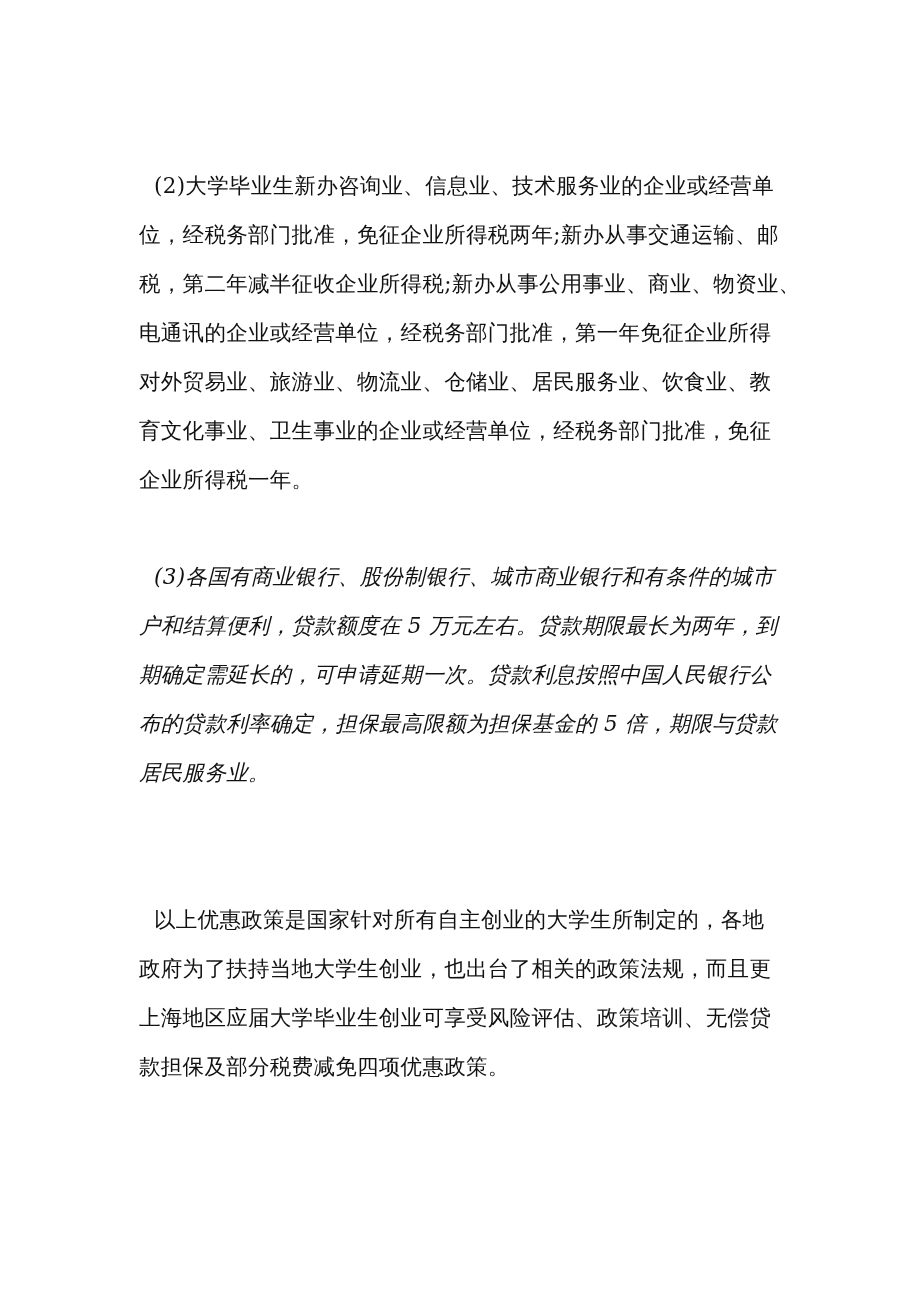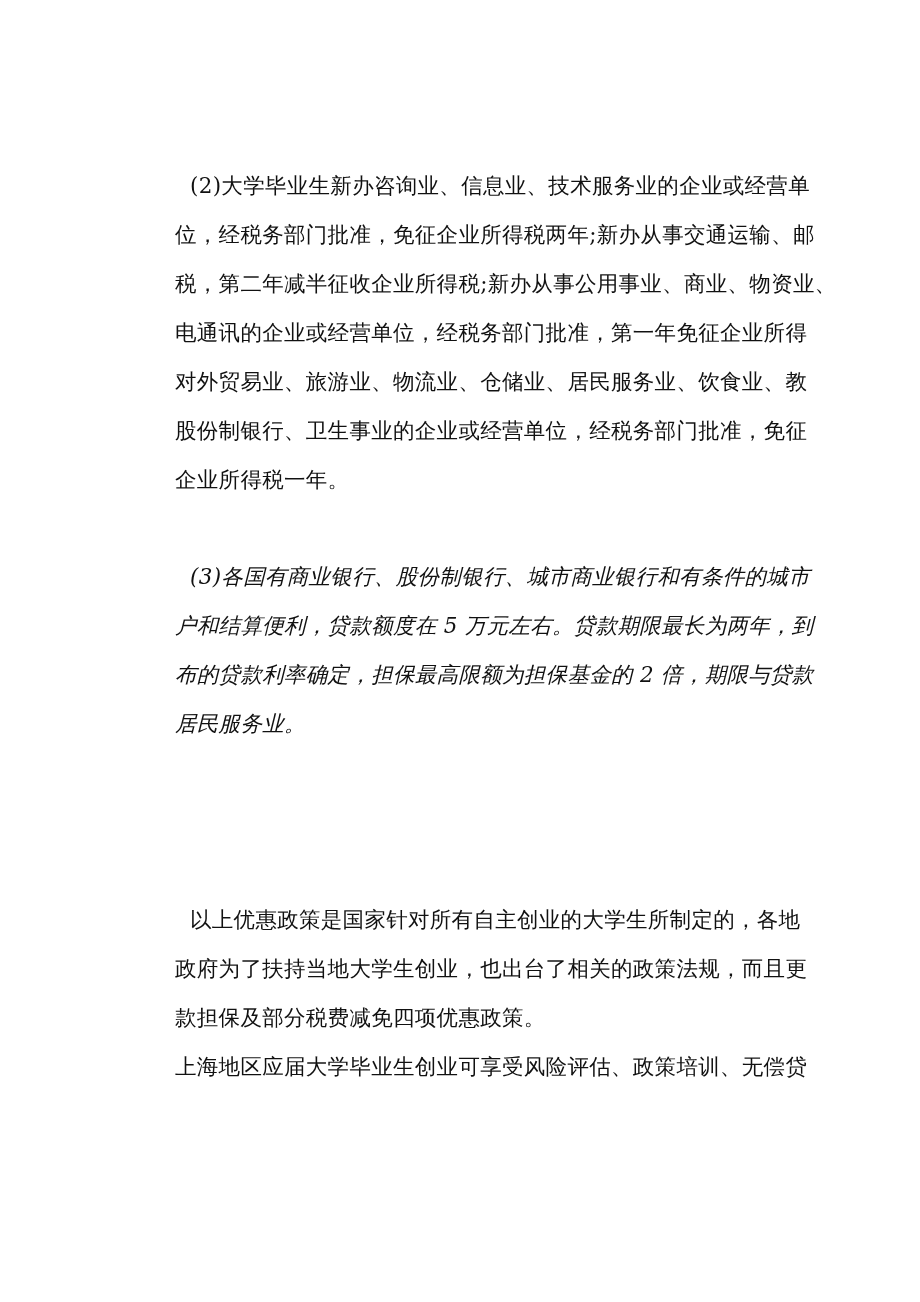--- a/index.html
+++ b/index.html
@@ -18,21 +18,20 @@
     .page {
       position: absolute;
       left: 0; top: 0;
       width: 920px;
       height: 1302px;
     }
     .para {
       position: absolute;
       left: 139px;
       width: 680px;
-      margin-left: 36px;
     }
     .line {
       height: 49px;
       line-height: 49px;
       font-size: 21.5px;
       white-space: nowrap;
       letter-spacing: 0.3px;
     }
     .line.indent {
       padding-left: 15px;
@@ -45,31 +44,32 @@
 <body>
 
 <div class="page">
 
   <div class="para" id="p1">
     <div class="line indent">(2)大学毕业生新办咨询业、信息业、技术服务业的企业或经营单</div>
     <div class="line">位，经税务部门批准，免征企业所得税两年;新办从事交通运输、邮</div>
     <div class="line">税，第二年减半征收企业所得税;新办从事公用事业、商业、物资业、</div>
     <div class="line">电通讯的企业或经营单位，经税务部门批准，第一年免征企业所得</div>
     <div class="line">对外贸易业、旅游业、物流业、仓储业、居民服务业、饮食业、教</div>
-    <div class="line">股份制银行、卫生事业的企业或经营单位，经税务部门批准，免征</div>
+    <div class="line">育文化事业、卫生事业的企业或经营单位，经税务部门批准，免征</div>
     <div class="line">企业所得税一年。</div>
   </div>
 
   <div class="para" id="p2">
     <div class="line indent">(3)各国有商业银行、股份制银行、城市商业银行和有条件的城市</div>
     <div class="line">户和结算便利，贷款额度在 5 万元左右。贷款期限最长为两年，到</div>
-    <div class="line">布的贷款利率确定，担保最高限额为担保基金的 2 倍，期限与贷款</div>
+    <div class="line">期确定需延长的，可申请延期一次。贷款利息按照中国人民银行公</div>
+    <div class="line">布的贷款利率确定，担保最高限额为担保基金的 5 倍，期限与贷款</div>
     <div class="line">居民服务业。</div>
   </div>
 
   <div class="para" id="p3">
     <div class="line indent">以上优惠政策是国家针对所有自主创业的大学生所制定的，各地</div>
     <div class="line">政府为了扶持当地大学生创业，也出台了相关的政策法规，而且更</div>
+    <div class="line">上海地区应届大学毕业生创业可享受风险评估、政策培训、无偿贷</div>
     <div class="line">款担保及部分税费减免四项优惠政策。</div>
-    <div class="line">上海地区应届大学毕业生创业可享受风险评估、政策培训、无偿贷</div>
   </div>
 
 </div>
 
 </body></html>

